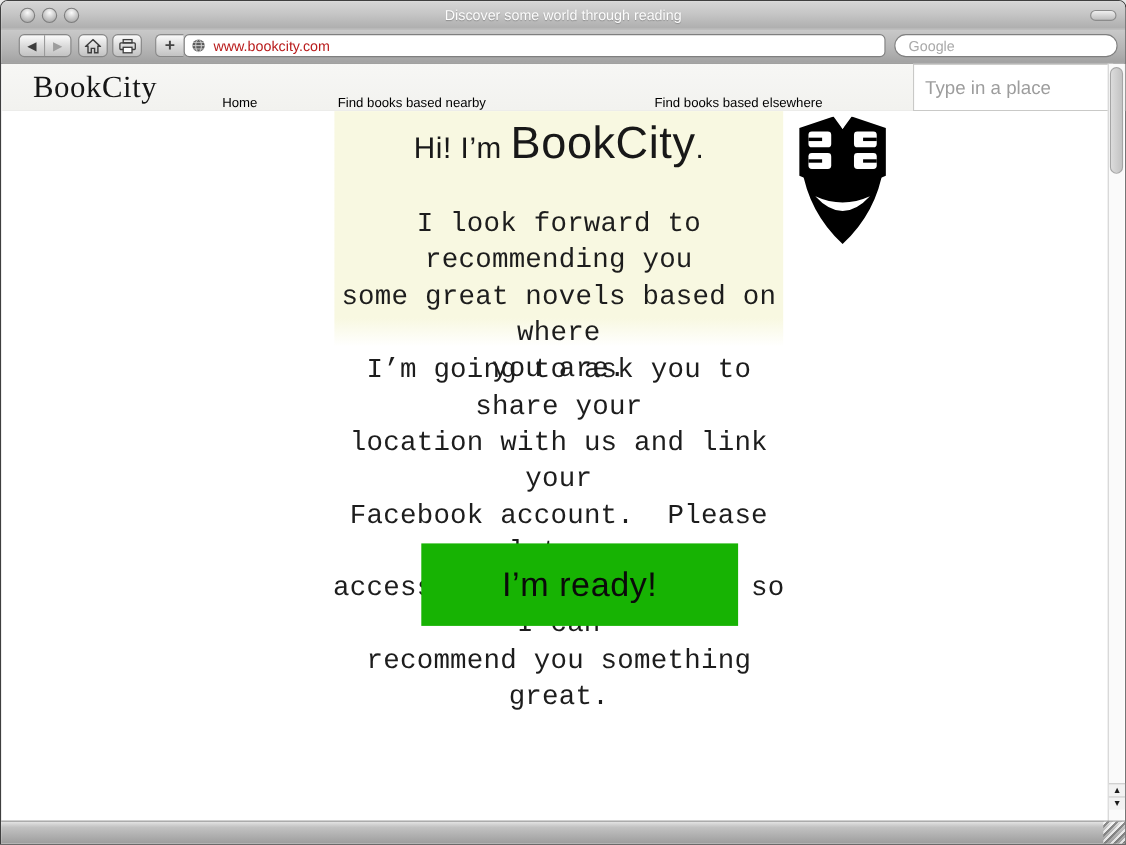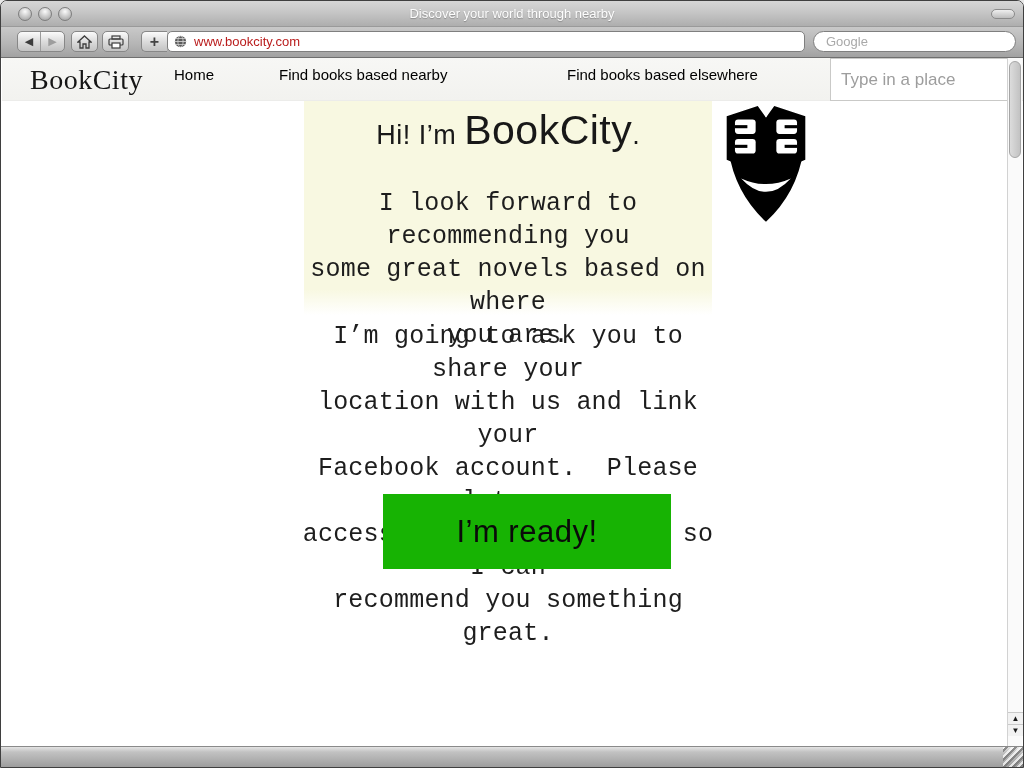--- a/index.html
+++ b/index.html
@@ -63,21 +63,21 @@
   .searchfield::placeholder{ color:#a9a9a9; }
 
   
   .sitenav{
     position:absolute; left:1px; top:57px; width:1022px; height:43px;
     background:linear-gradient(180deg,#f7f7f5,#f2f2ef);
     border-bottom:1px solid #ececea;
   }
   .brand{ position:absolute; left:28px; top:6px; font-family:"Liberation Serif","DejaVu Serif",serif;
           font-size:28px; color:#151515; letter-spacing:0.5px; }
-  .navlink{ position:absolute; top:8px; font-size:15px; color:#000; cursor:pointer; }
+  .navlink{ position:absolute; top:28px; font-size:12px; color:#000; cursor:pointer;margin-left:28px; }
   .nav-home{ left:172px; } .nav-nearby{ left:277px; } .nav-elsewhere{ left:565px; }
   .placeinput{
     position:absolute; left:828px; top:0px; width:182px; height:43px;
     background:#fff; border:1px solid #c9c9c7; font-size:17px; color:#333;
     padding:0 10px; outline:none; font-family:"Liberation Sans", sans-serif;
   }
   .placeinput::placeholder{ color:#9d9d9d; }
 
   
   .content{
@@ -133,21 +133,21 @@
 </style>
 </head>
 <body>
 
 <div class="window">
 
   <div class="titlebar">
     <div class="tl close"></div>
     <div class="tl min"></div>
     <div class="tl zoom"></div>
-    <div class="titletext">Discover your world through nearby</div>
+    <div class="titletext">Discover some world through reading</div>
     <div class="pillbtn"></div>
   </div>
 
   <div class="toolbar">
     <div class="tbtn navseg">
       <div class="half back">
           <span>◀</span>
         </div>
       <div class="half fwd">
           <span>▶</span>

